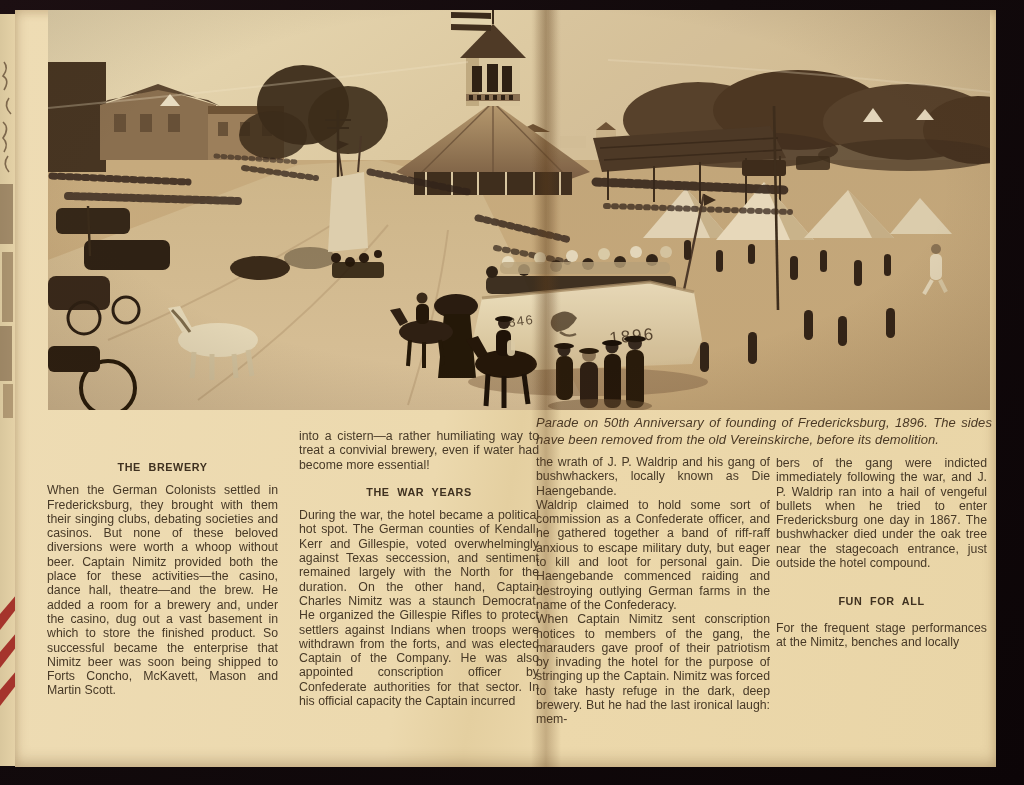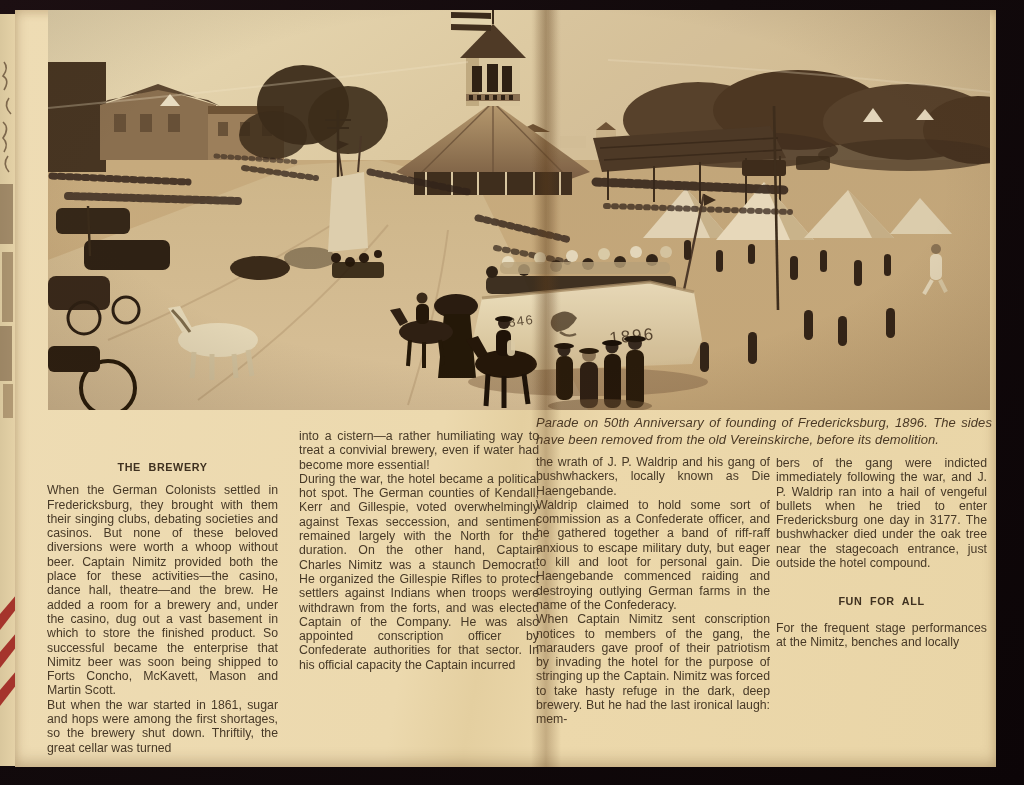--- a/index.html
+++ b/index.html
@@ -406,36 +406,36 @@
         <rect x="500" y="0" width="442" height="400" fill="#8a6a45" opacity=".05"></rect>
         <rect x="0" y="0" width="942" height="400" fill="url(#vign)"></rect>
       </svg>
     </div>
 
     <div id="caption">Parade on 50th Anniversary of founding of Fredericksburg, 1896. The sides have been removed from the old Vereinskirche, before its demolition.</div>
 
     <div class="col" id="col1">
       <p class="hd">THE BREWERY</p>
       <p>When the German Colonists settled in Fredericksburg, they brought with them their singing clubs, debating societies and casinos. But none of these beloved diversions were worth a whoop without beer. Captain Nimitz provided both the place for these activities—the casino, dance hall, theatre—and the brew. He added a room for a brewery and, under the casino, dug out a vast basement in which to store the finished product. So successful became the enterprise that Nimitz beer was soon being shipped to Forts Concho, McKavett, Mason and Martin Scott.</p>
-      <p>But when the war started in 1861, sugar and hops were among the first shortages, so the brewery shut down. Thriftily, the great cellar was turned</p>
     </div>
 
     <div class="col" id="col2">
       <p>into a cistern—a rather humiliating way to treat a convivial brewery, even if water had become more essential!</p>
+      <p class="hd mid">THE WAR YEARS</p>
       <p>During the war, the hotel became a political hot spot. The German counties of Kendall, Kerr and Gillespie, voted overwhelmingly against Texas seccession, and sentiment remained largely with the North for the duration. On the other hand, Captain Charles Nimitz was a staunch Democrat. He organized the Gillespie Rifles to protect settlers against Indians when troops were withdrawn from the forts, and was elected Captain of the Company. He was also appointed conscription officer by Confederate authorities for that sector. In his official capacity the Captain incurred</p>
     </div>
 
     <div class="col" id="col3">
       <p>the wrath of J. P. Waldrip and his gang of bushwhackers, locally known as Die Haengebande.</p>
       <p>Waldrip claimed to hold some sort of commission as a Confederate officer, and he gathered together a band of riff-raff anxious to escape military duty, but eager to kill and loot for personal gain. Die Haengebande commenced raiding and destroying outlying German farms in the name of the Confederacy.</p>
       <p>When Captain Nimitz sent conscription notices to members of the gang, the marauders gave proof of their patriotism by invading the hotel for the purpose of stringing up the Captain. Nimitz was forced to take hasty refuge in the dark, deep brewery. But he had the last ironical laugh: mem-</p>
     </div>
 
     <div class="col" id="col4">
-      <p>bers of the gang were indicted immediately following the war, and J. P. Waldrip ran into a hail of vengeful bullets when he tried to enter Fredericksburg one day in 3177. The bushwhacker died under the oak tree near the stagecoach entrance, just outside the hotel compound.</p>
+      <p>bers of the gang were indicted immediately following the war, and J. P. Waldrip ran into a hail of vengeful bullets when he tried to enter Fredericksburg one day in 1867. The bushwhacker died under the oak tree near the stagecoach entrance, just outside the hotel compound.</p>
       <p class="hd mid2">FUN FOR ALL</p>
       <p>For the frequent stage performances at the Nimitz, benches and locally</p>
     </div>
 
     <div id="fold"></div>
   </div>
 
 </div>
 
 </body></html>

